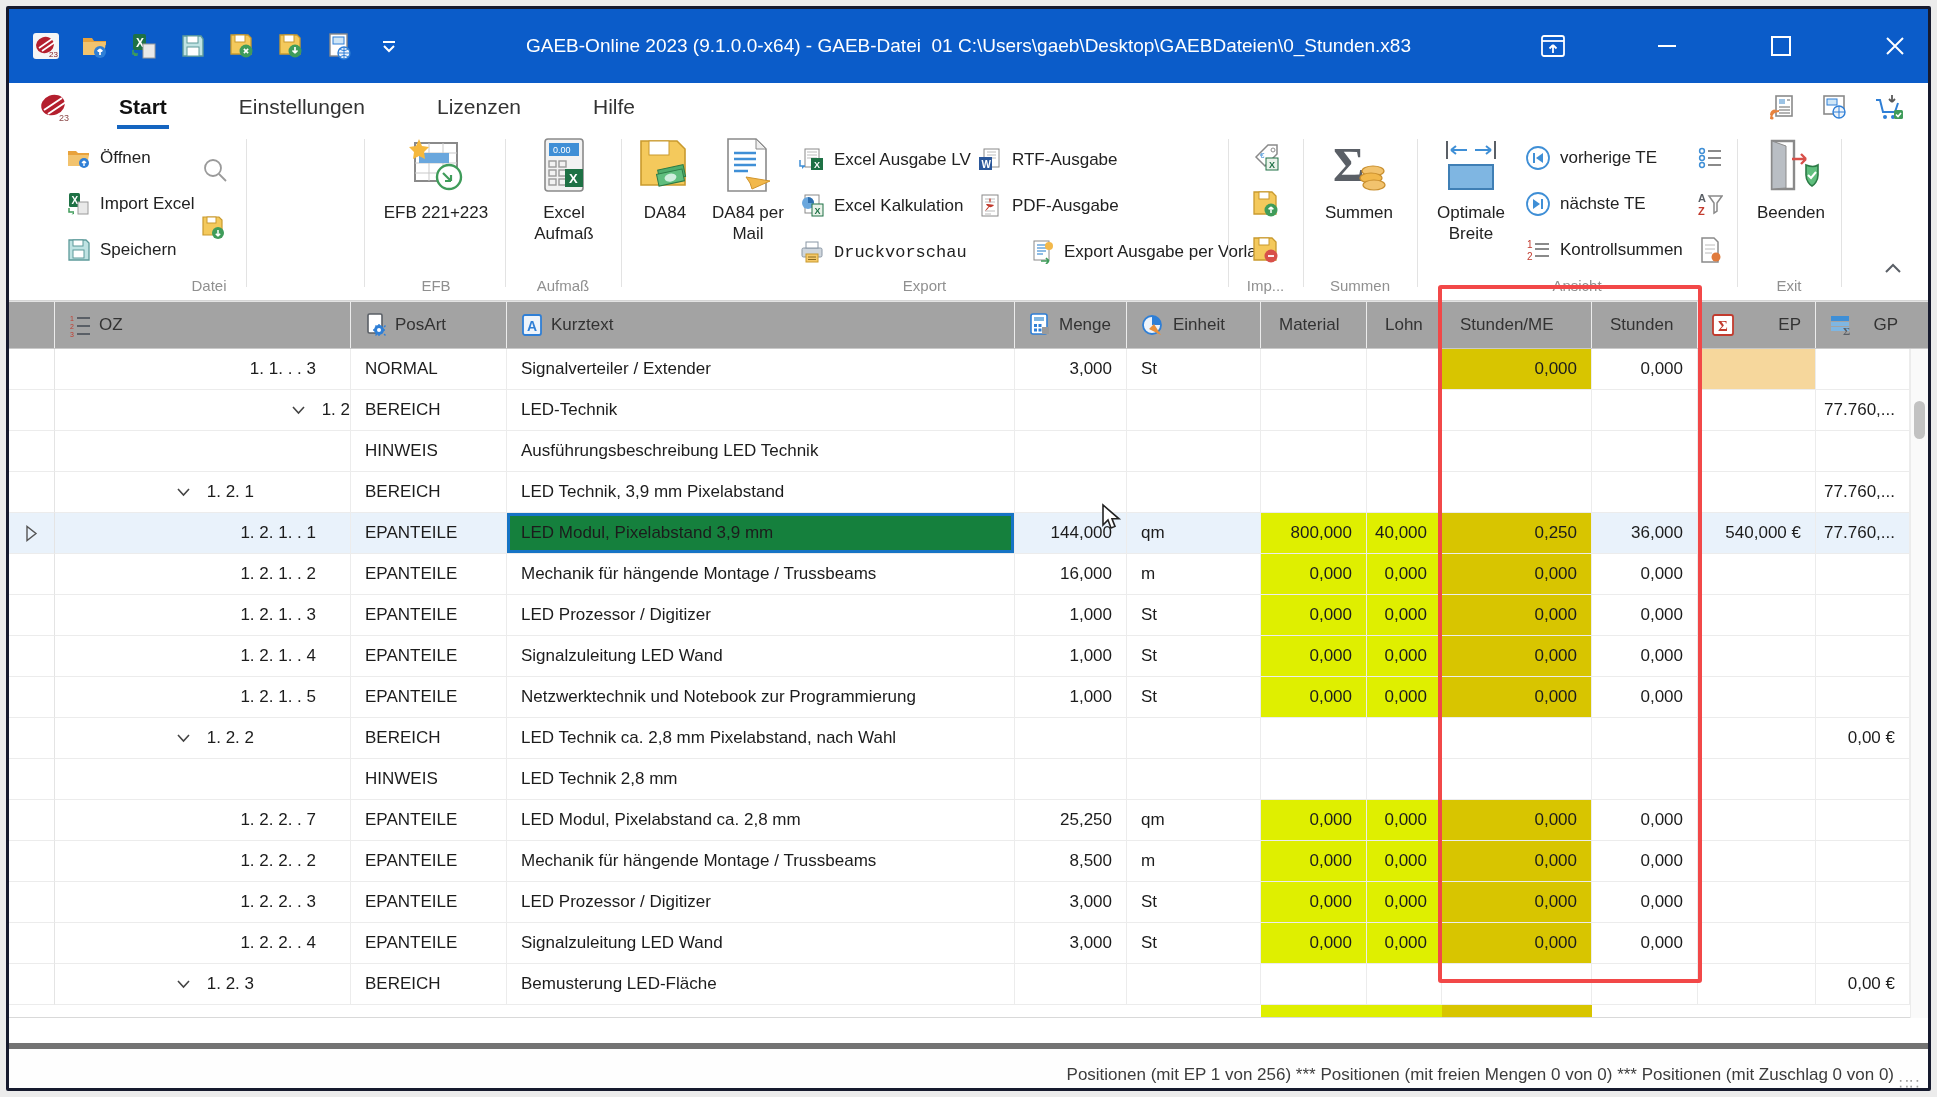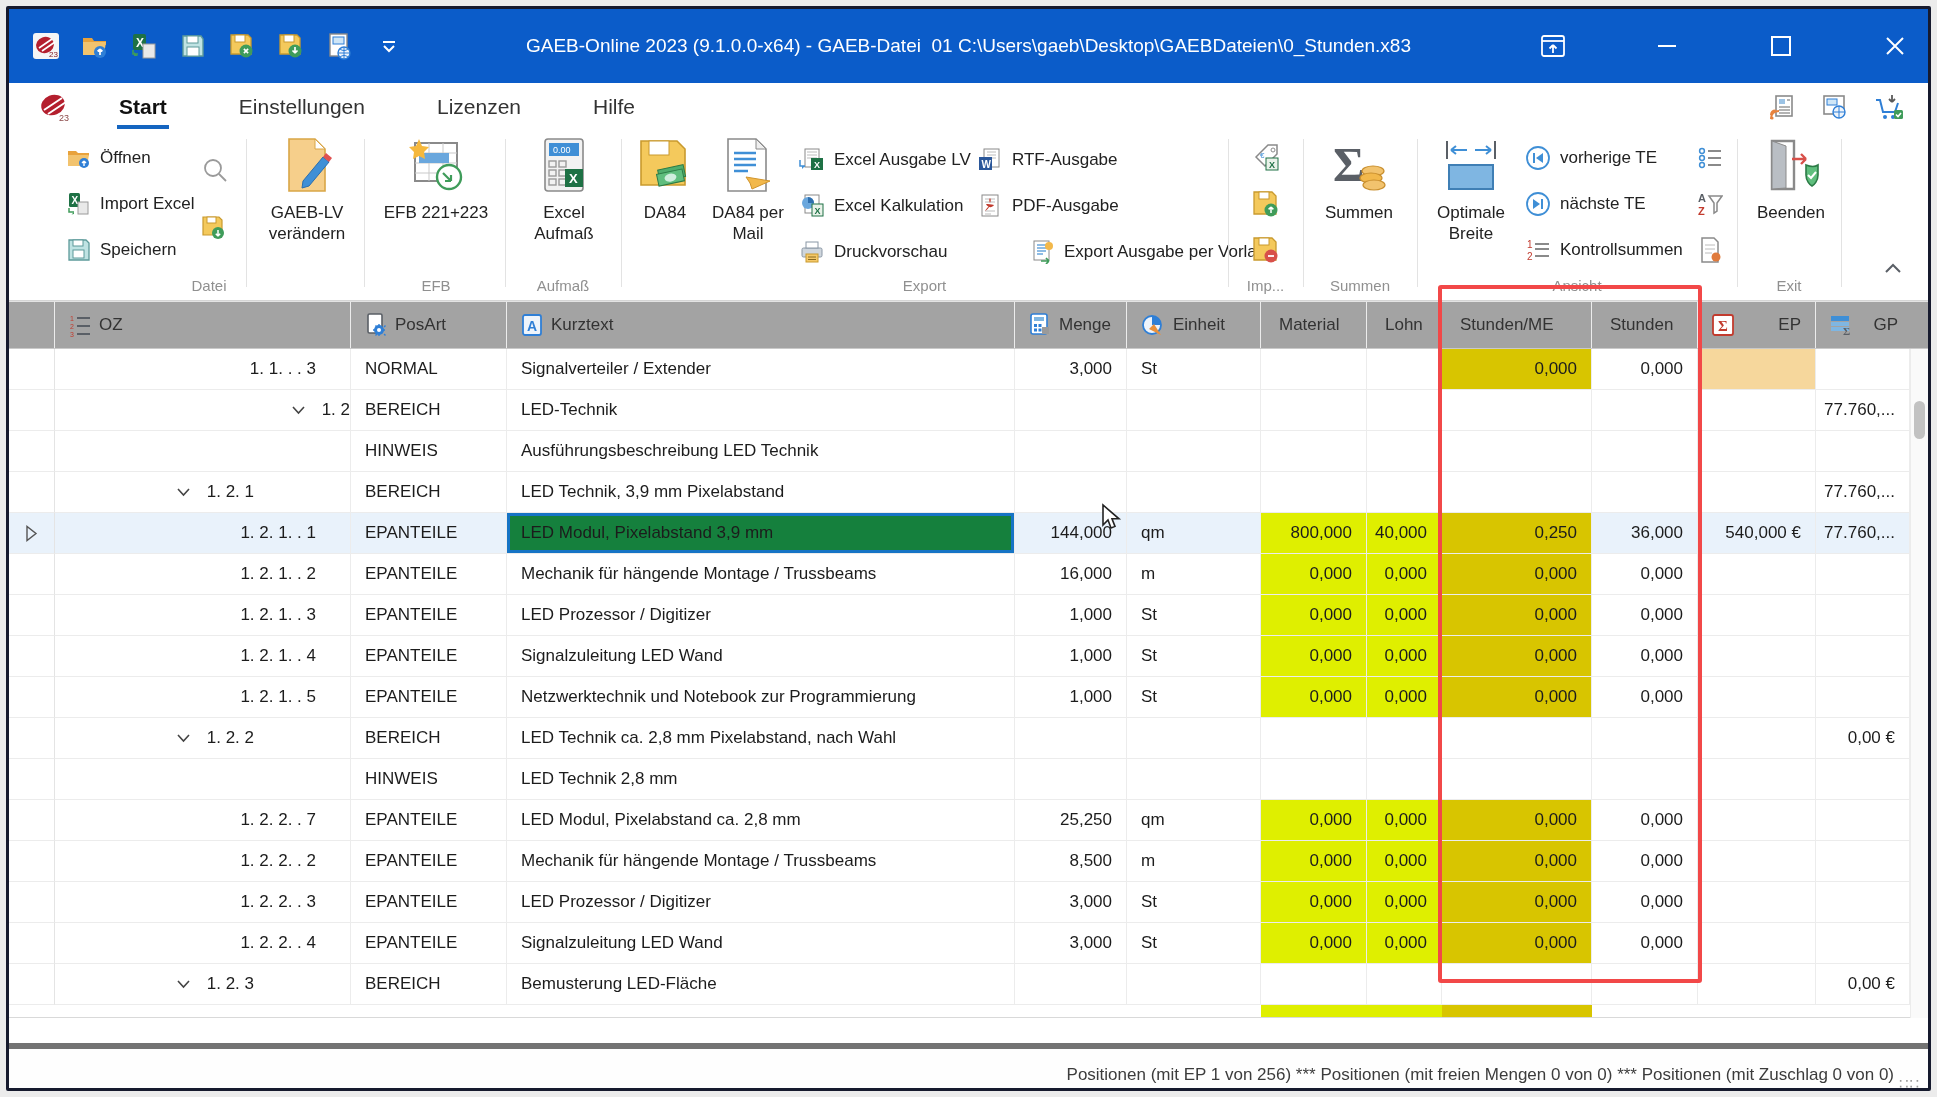--- a/index.html
+++ b/index.html
@@ -264,29 +264,20 @@
     <div class="smallbtn" style="left:192px;top:82px;">
       <svg width="26" height="26" viewBox="0 0 26 26">
             <path d="M2 2h16l3 3v15H2z" fill="#f4c95c" stroke="#c99a2e" stroke-width="1.2"></path>
             <rect x="6" y="2" width="9" height="6" fill="#fff" stroke="#c99a2e"></rect>
             <circle cx="17" cy="18" r="6" fill="#3f9c5a"></circle>
             <path d="M17 15v6m0 0l-2.2-2.2M17 21l2.2-2.2" stroke="#fff" stroke-width="1.5" fill="none"></path>
           </svg>
     </div>
     <div class="vdiv" style="left:237px;"></div>
 
-    <div class="bigbtn" style="left:246px;">
-      <svg width="52" height="56" viewBox="0 0 52 56">
-            <path d="M8 2h26l10 10v42H8z" fill="#f6cf8b" stroke="#d9a647" stroke-width="1.6"></path>
-            <path d="M34 2l10 10H34z" fill="#fff" stroke="#d9a647"></path>
-            <path d="M22 44 L42 20 l6 5 L28 49 l-7 2z" fill="#3f8fd6" stroke="#2c6eac"></path>
-            <path d="M42 20l6 5 3-4-6-5z" fill="#e05252"></path>
-          </svg>
-      <div class="blabel" style="width:104px;">GAEB-LV verändern</div>
-    </div>
     <div class="vdiv" style="left:355px;"></div>
 
     <div class="bigbtn" style="left:372px;width:110px;">
       <svg width="58" height="56" viewBox="0 0 58 56">
             <rect x="8" y="6" width="42" height="38" fill="#fff" stroke="#8a8a8a" stroke-width="2"></rect>
             <path d="M8 16h42M8 26h42M8 36h42M22 6v38M36 6v38" stroke="#c9c9c9"></path>
             <rect x="12" y="16" width="30" height="10" fill="#6aa7dd"></rect>
             <path d="M12 2l3 7 7 1-5 5 1 7-6-3-6 3 1-7-5-5 7-1z" fill="#f5b83d"></path>
             <circle cx="42" cy="40" r="12" fill="#fff" stroke="#3f9c5a" stroke-width="2.4"></circle>
             <path d="M36 36l8 8m0 0v-6m0 6h-6" stroke="#3f9c5a" stroke-width="2.2" fill="none"></path>
@@ -351,21 +342,21 @@
     <div class="smallbtn" style="left:790px;top:60px;">
       <svg width="26" height="24" viewBox="0 0 26 24">
             <rect x="6" y="1" width="14" height="18" fill="#fff" stroke="#8a8a8a"></rect>
             <circle cx="9" cy="9" r="6" fill="#6aa7dd"></circle>
             <path d="M9 9V3a6 6 0 0 1 6 6z" fill="#2f6fae"></path>
             <rect x="13" y="10" width="11" height="12" fill="#e9f2e9" stroke="#1e7145"></rect>
             <text x="15.5" y="20" font-size="9" fill="#1e7145" font-weight="bold" font-family="Liberation Sans,sans-serif">X</text>
           </svg>
       <span>Excel Kalkulation</span>
     </div>
-    <div class="smallbtn" style="left:790px;top:106px;">
+    <div class="smallbtn" style="left:790px;top:106px;font-family:Liberation Mono, monospace;">
       <svg width="26" height="24" viewBox="0 0 26 24">
             <rect x="3" y="8" width="20" height="9" rx="1.5" fill="#cfd6dd" stroke="#8a97a5"></rect>
             <rect x="7" y="2" width="12" height="6" fill="#fff" stroke="#8a97a5"></rect>
             <rect x="7" y="14" width="12" height="8" fill="#f5c96a" stroke="#c99a2e"></rect>
             <path d="M9 17h8M9 19.5h8" stroke="#8a6a20"></path>
           </svg>
       <span>Druckvorschau</span>
     </div>
 
     <div class="smallbtn" style="left:968px;top:14px;">

